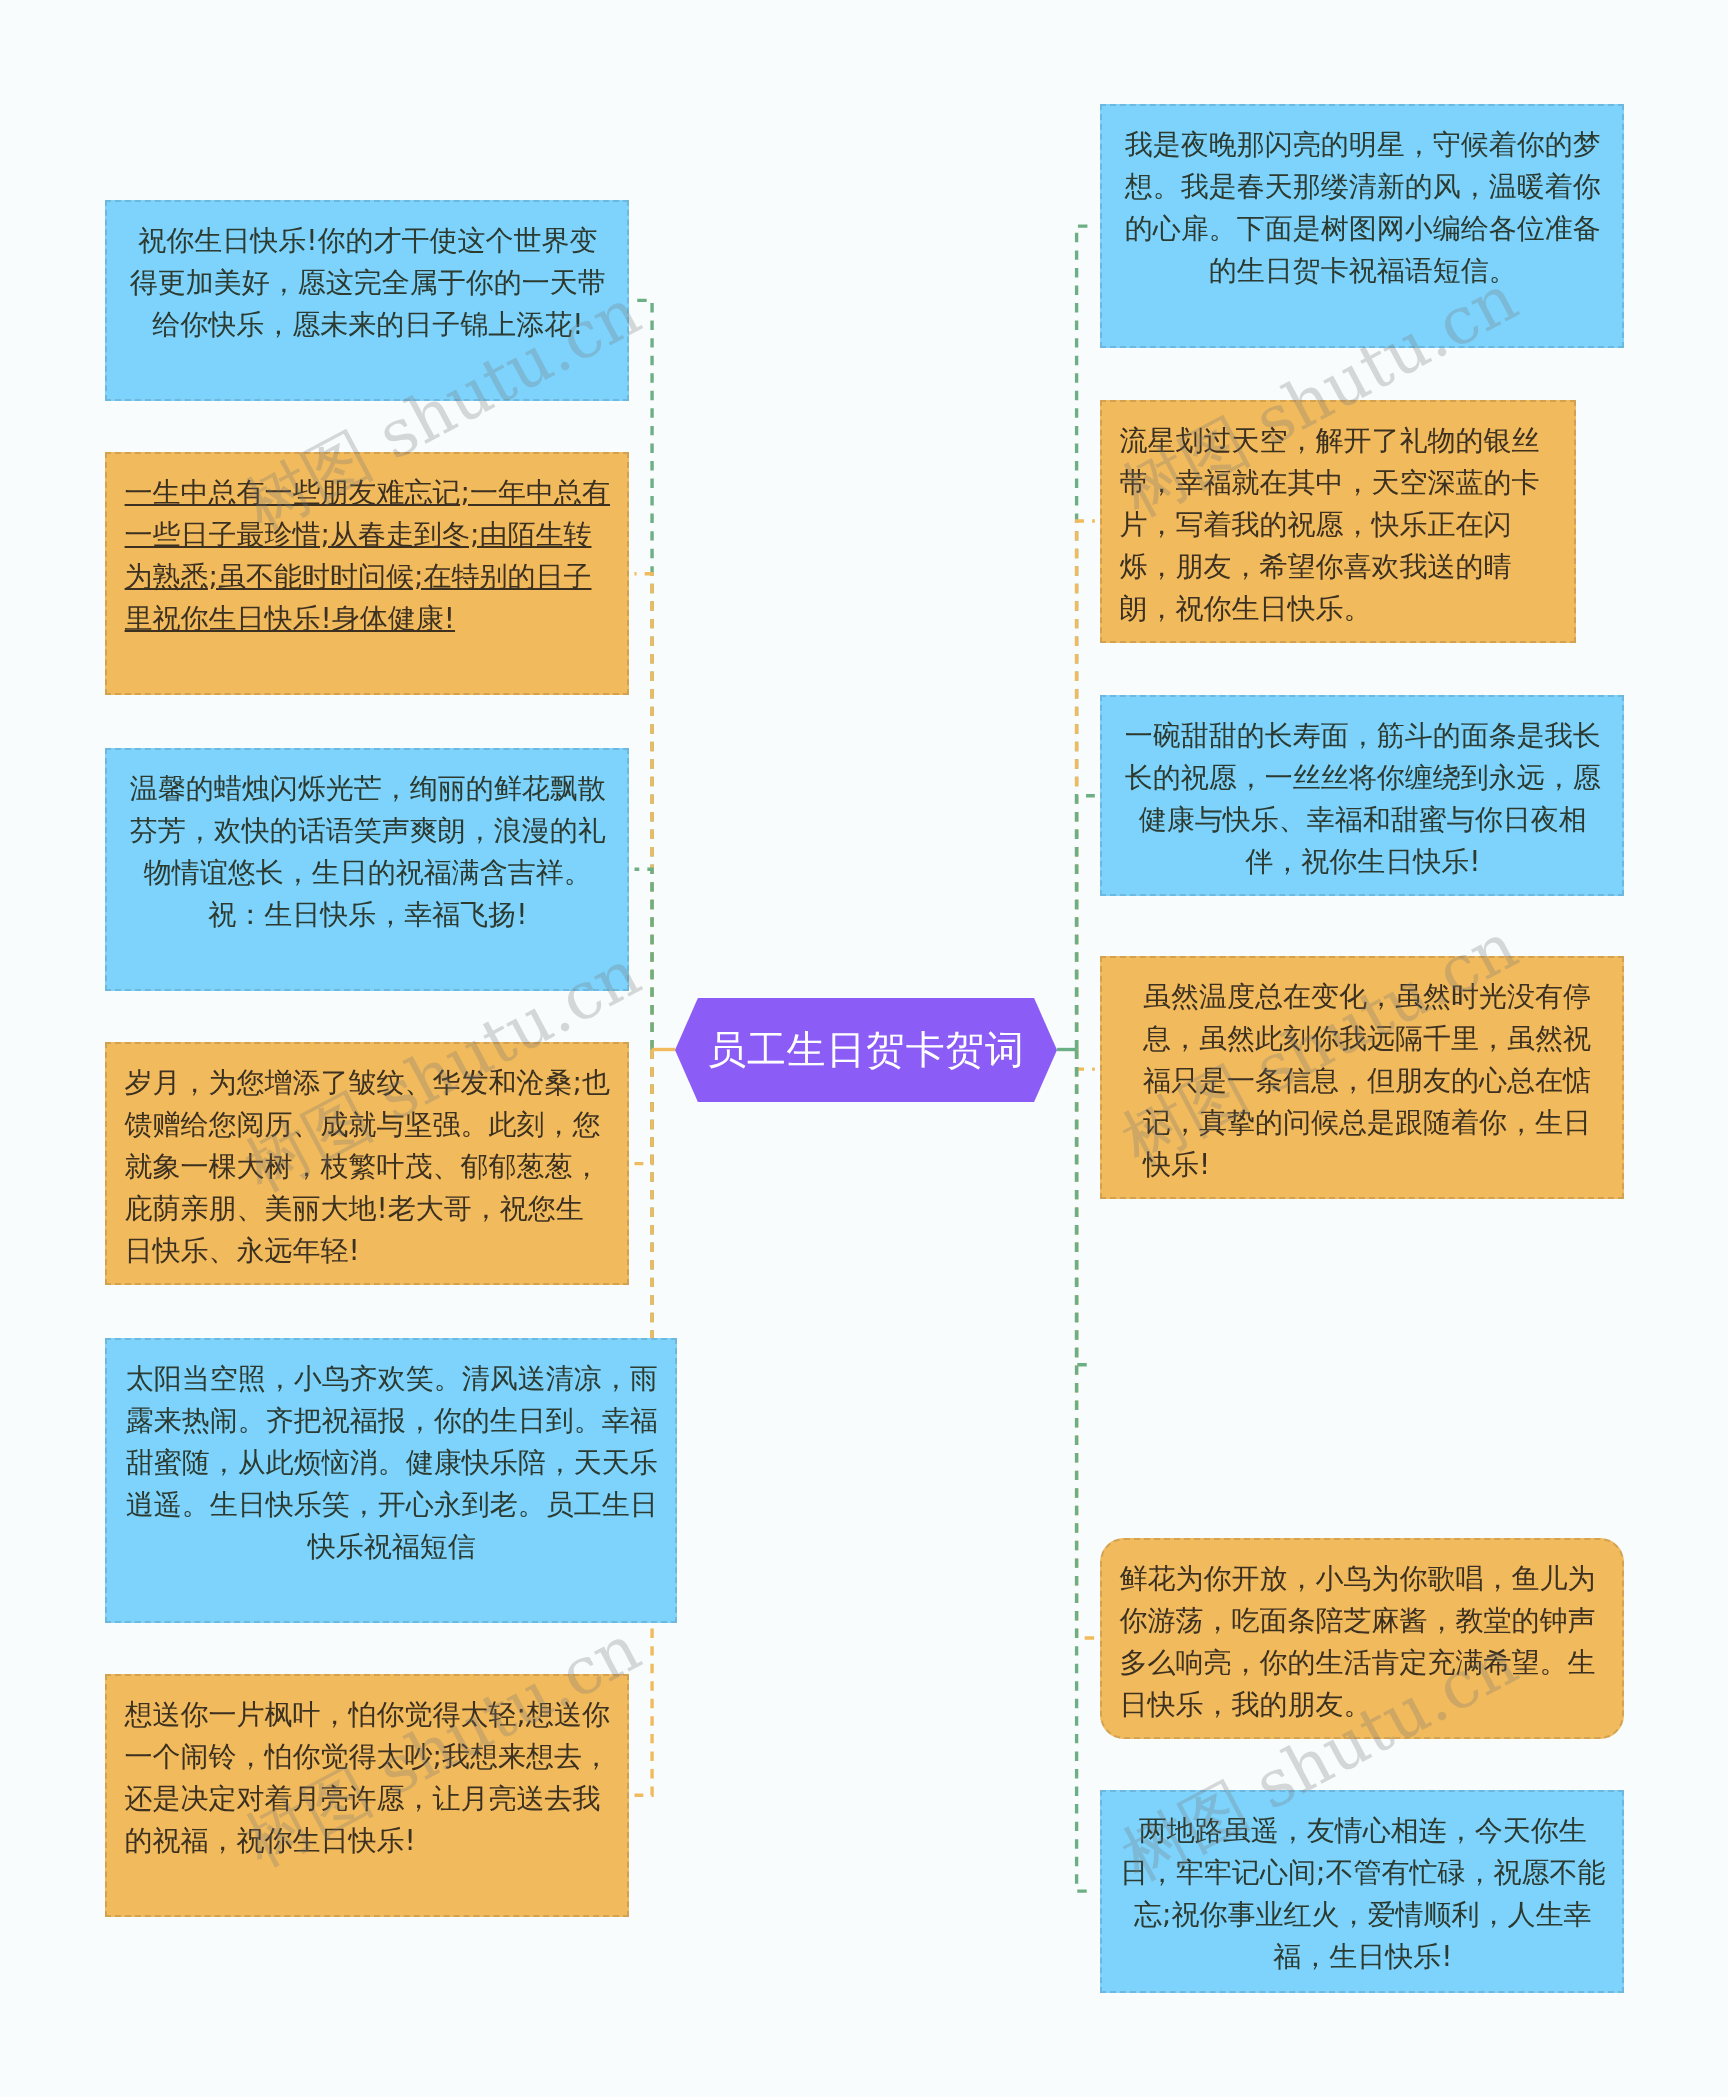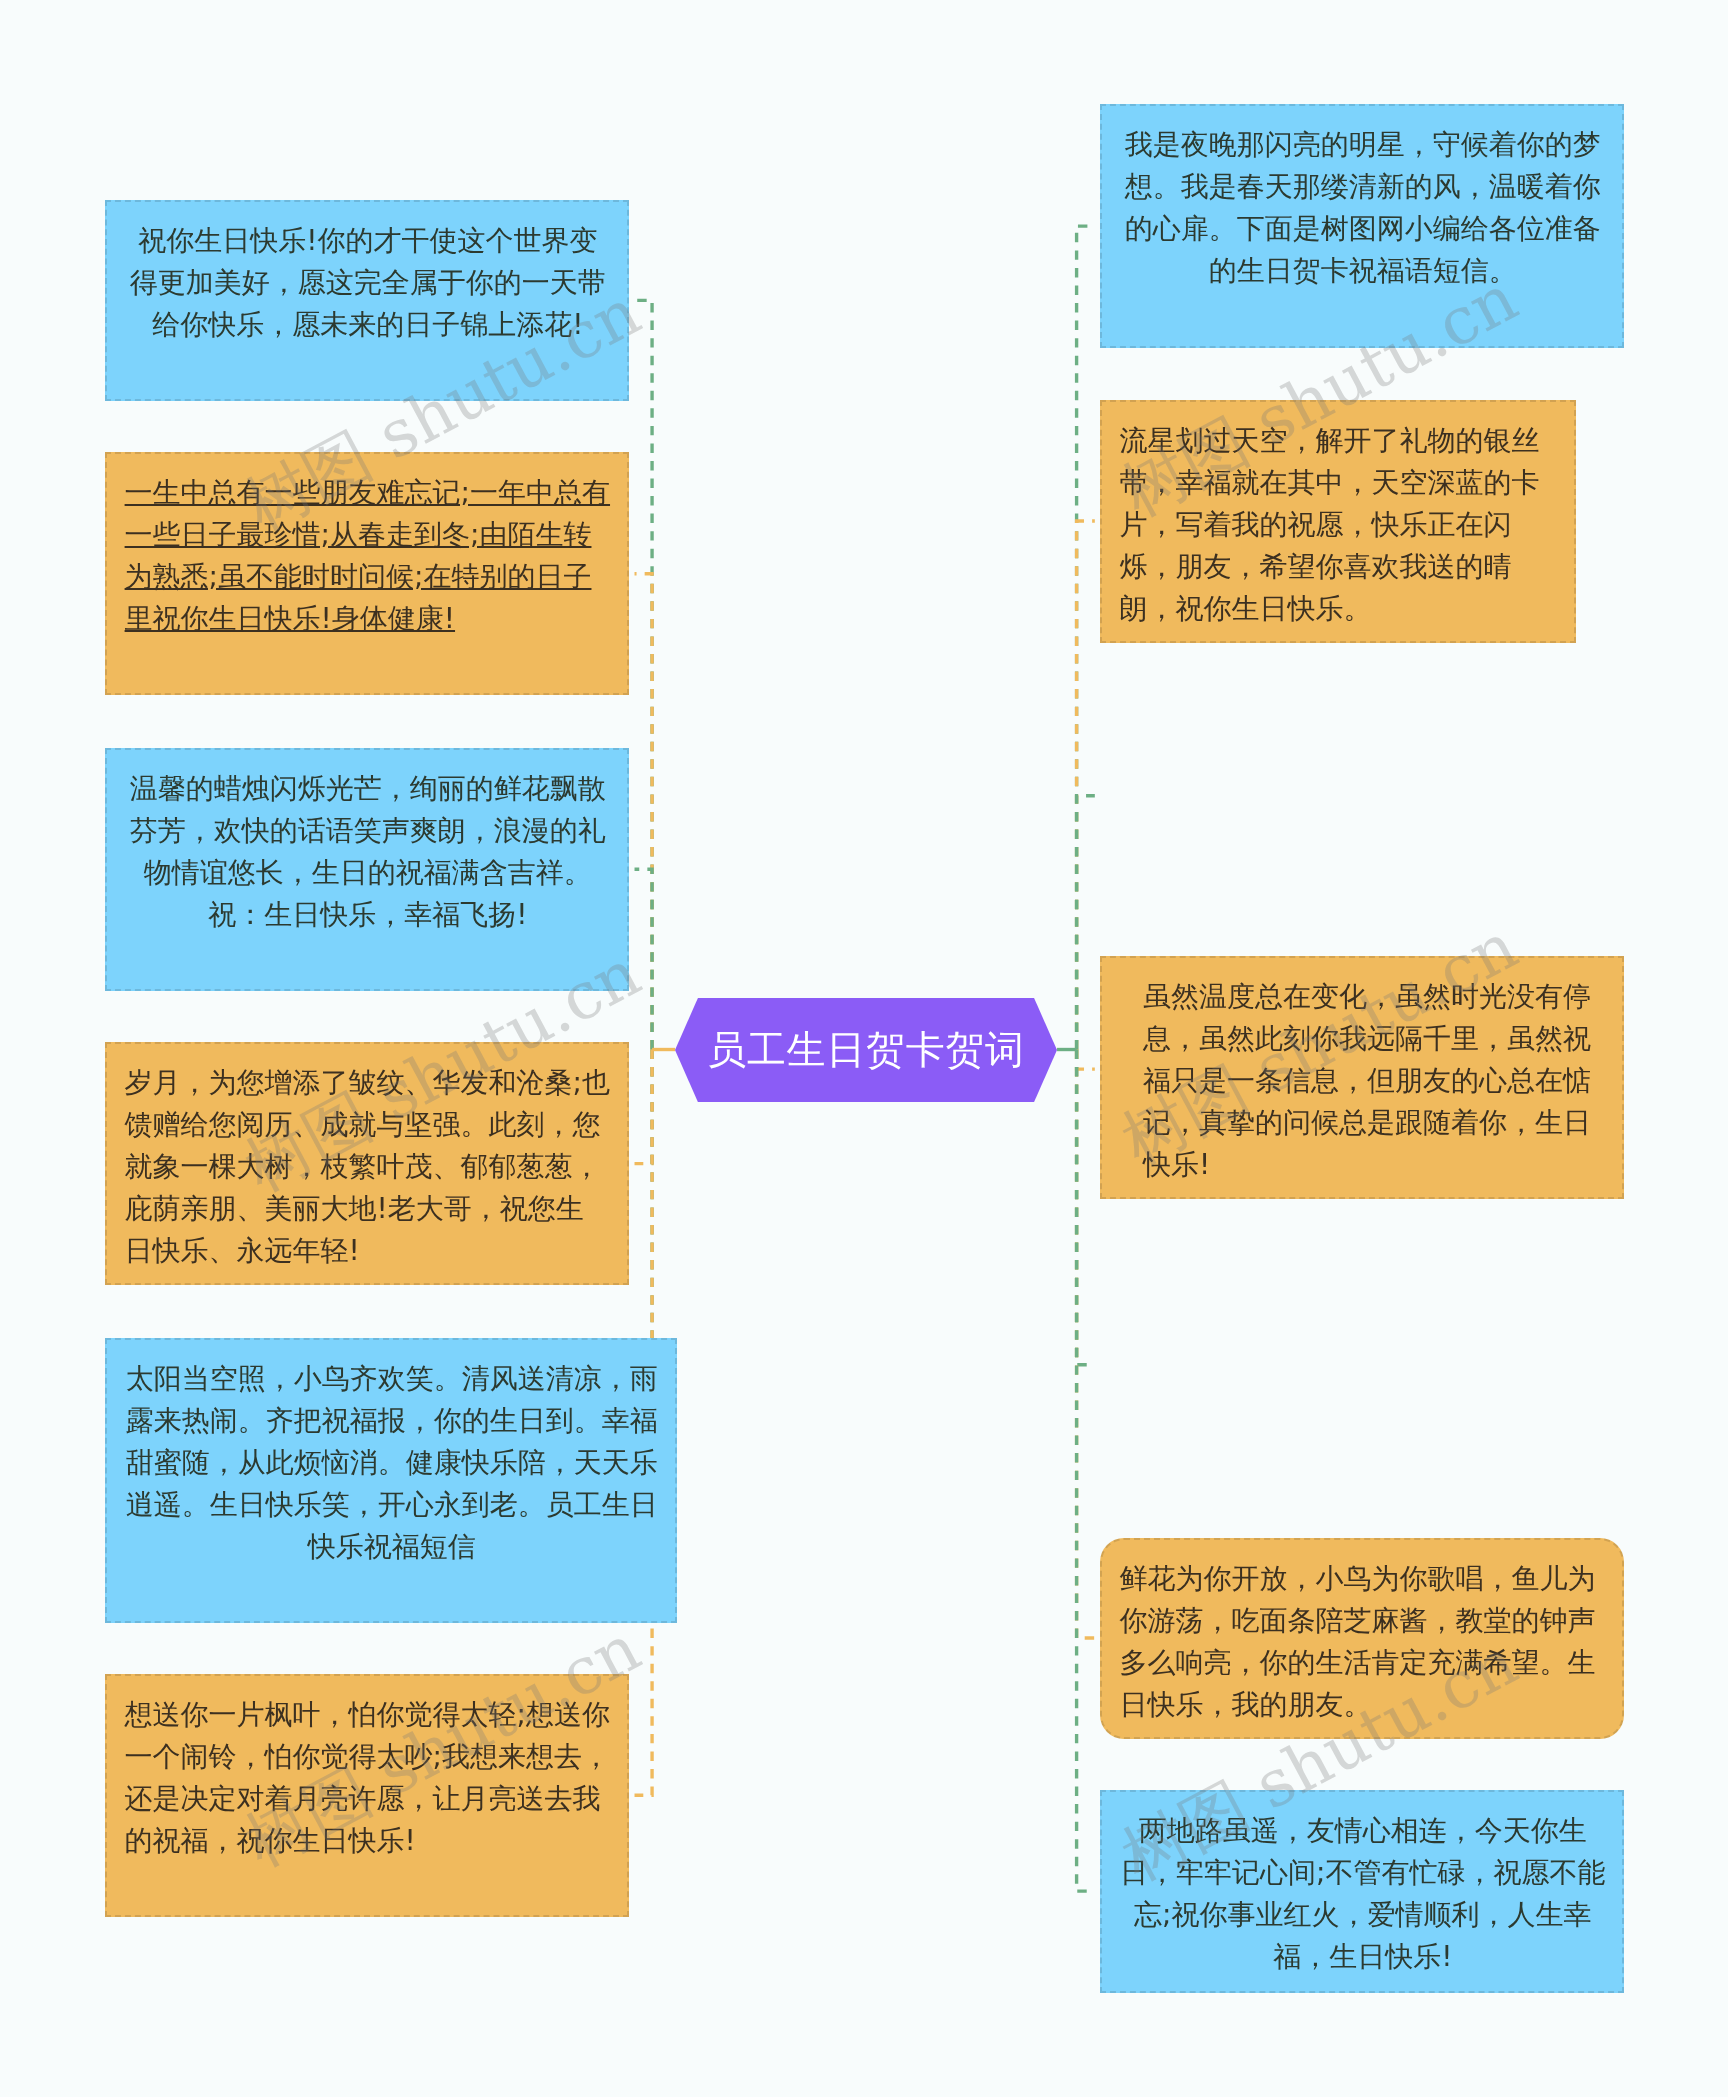--- a/index.html
+++ b/index.html
@@ -83,20 +83,21 @@
   <div class="node orange" style="left:105px; top:1042px; width:524px; height:243px;">岁月，为您增添了皱纹、华发和沧桑;也馈赠给您阅历、成就与坚强。此刻，您就象一棵大树，枝繁叶茂、郁郁葱葱，庇荫亲朋、美丽大地!老大哥，祝您生日快乐、永远年轻!</div>
   <div class="node green" style="left:105px; top:1338px; width:572px; height:285px;">太阳当空照，小鸟齐欢笑。清风送清凉，雨露来热闹。齐把祝福报，你的生日到。幸福甜蜜随，从此烦恼消。健康快乐陪，天天乐逍遥。生日快乐笑，开心永到老。员工生日快乐祝福短信</div>
   <div class="node orange" style="left:105px; top:1674px; width:524px; height:243px;">想送你一片枫叶，怕你觉得太轻;想送你一个闹铃，怕你觉得太吵;我想来想去，还是决定对着月亮许愿，让月亮送去我的祝福，祝你生日快乐!</div>
 
   <div class="center">
     <span>员工生日贺卡贺词</span>
   </div>
 
   <div class="node green" style="left:1100px; top:104px; width:524px; height:244px;">我是夜晚那闪亮的明星，守候着你的梦想。我是春天那缕清新的风，温暖着你的心扉。下面是树图网小编给各位准备的生日贺卡祝福语短信。</div>
   <div class="node orange" style="left:1100px; top:400px; width:476px; height:243px;">流星划过天空，解开了礼物的银丝带，幸福就在其中，天空深蓝的卡片，写着我的祝愿，快乐正在闪烁，朋友，希望你喜欢我送的晴朗，祝你生日快乐。</div>
+  <div class="node green" style="left:1100px; top:695px; width:524px; height:201px;">一碗甜甜的长寿面，筋斗的面条是我长长的祝愿，一丝丝将你缠绕到永远，愿健康与快乐、幸福和甜蜜与你日夜相伴，祝你生日快乐!</div>
   <div class="node orange" style="left:1100px; top:956px; width:524px; height:243px;padding-left:41px;">虽然温度总在变化，虽然时光没有停息，虽然此刻你我远隔千里，虽然祝福只是一条信息，但朋友的心总在惦记，真挚的问候总是跟随着你，生日快乐!</div>
   <div class="node orange" style="left:1100px; top:1538px; width:524px; height:201px;border-radius:24px;">鲜花为你开放，小鸟为你歌唱，鱼儿为你游荡，吃面条陪芝麻酱，教堂的钟声多么响亮，你的生活肯定充满希望。生日快乐，我的朋友。</div>
   <div class="node green" style="left:1100px; top:1790px; width:524px; height:203px;">两地路虽遥，友情心相连，今天你生日，牢牢记心间;不管有忙碌，祝愿不能忘;祝你事业红火，爱情顺利，人生幸福，生日快乐!</div>
 
   <div class="watermark" style="left:230px; top:473px;">树图 shutu.cn</div>
   <div class="watermark" style="left:230px; top:1134px;">树图 shutu.cn</div>
   <div class="watermark" style="left:230px; top:1809px;">树图 shutu.cn</div>
   <div class="watermark" style="left:1107px; top:459px;">树图 shutu.cn</div>
   <div class="watermark" style="left:1107px; top:1107px;">树图 shutu.cn</div>
   <div class="watermark" style="left:1107px; top:1823px;">树图 shutu.cn</div>

